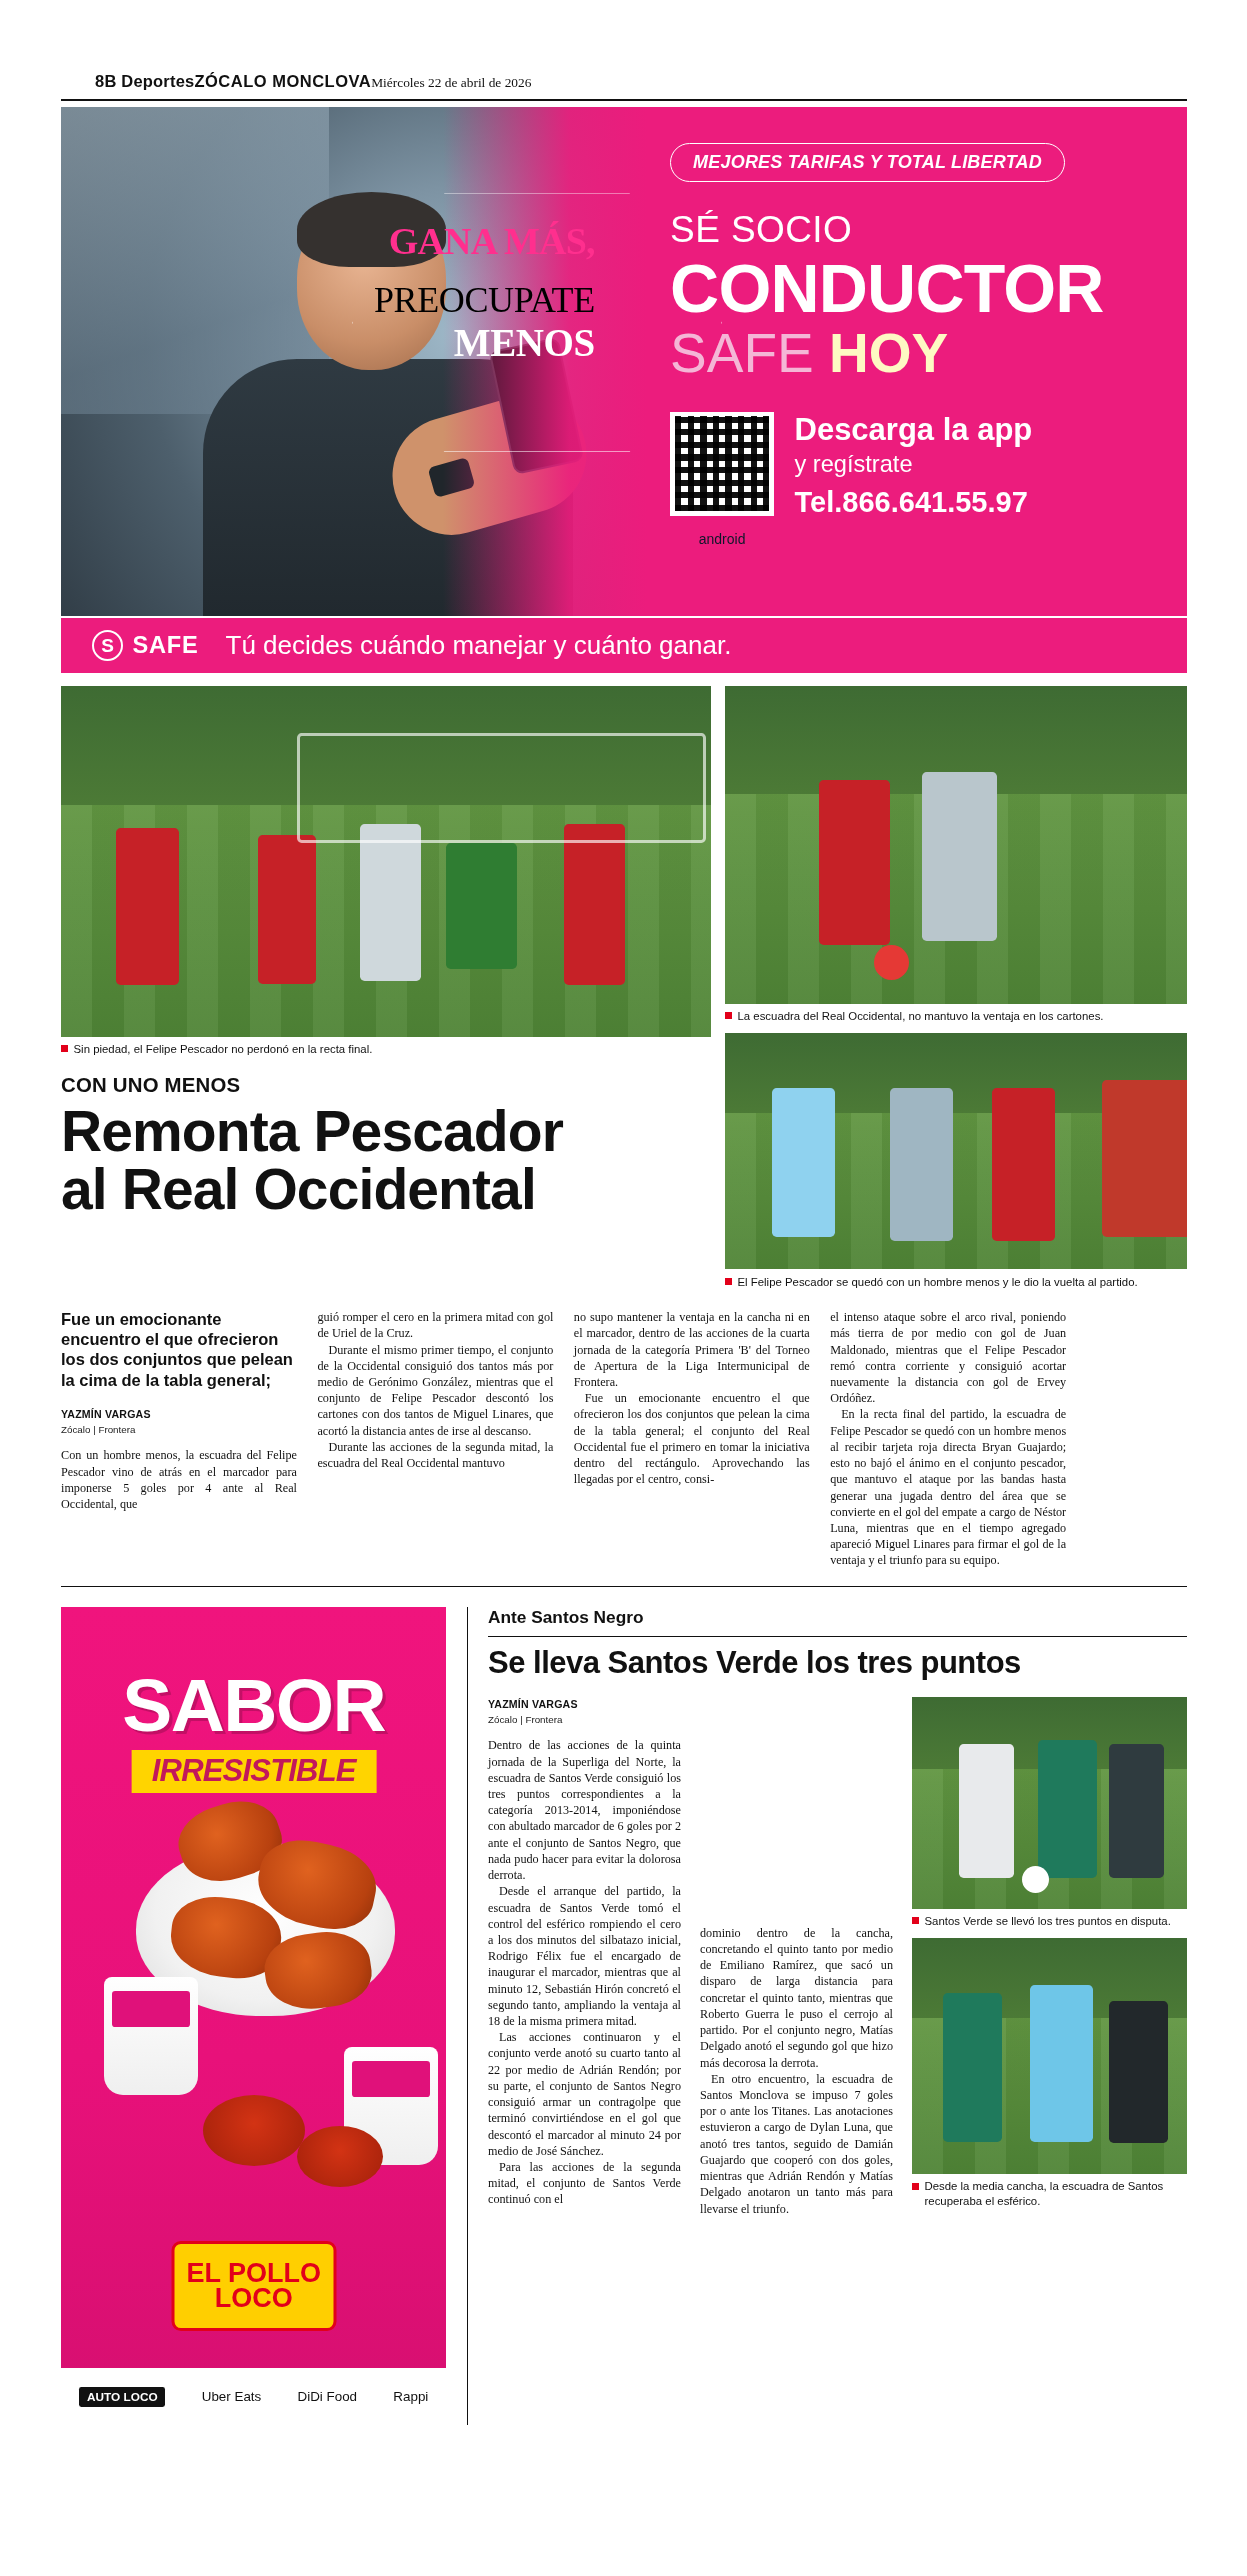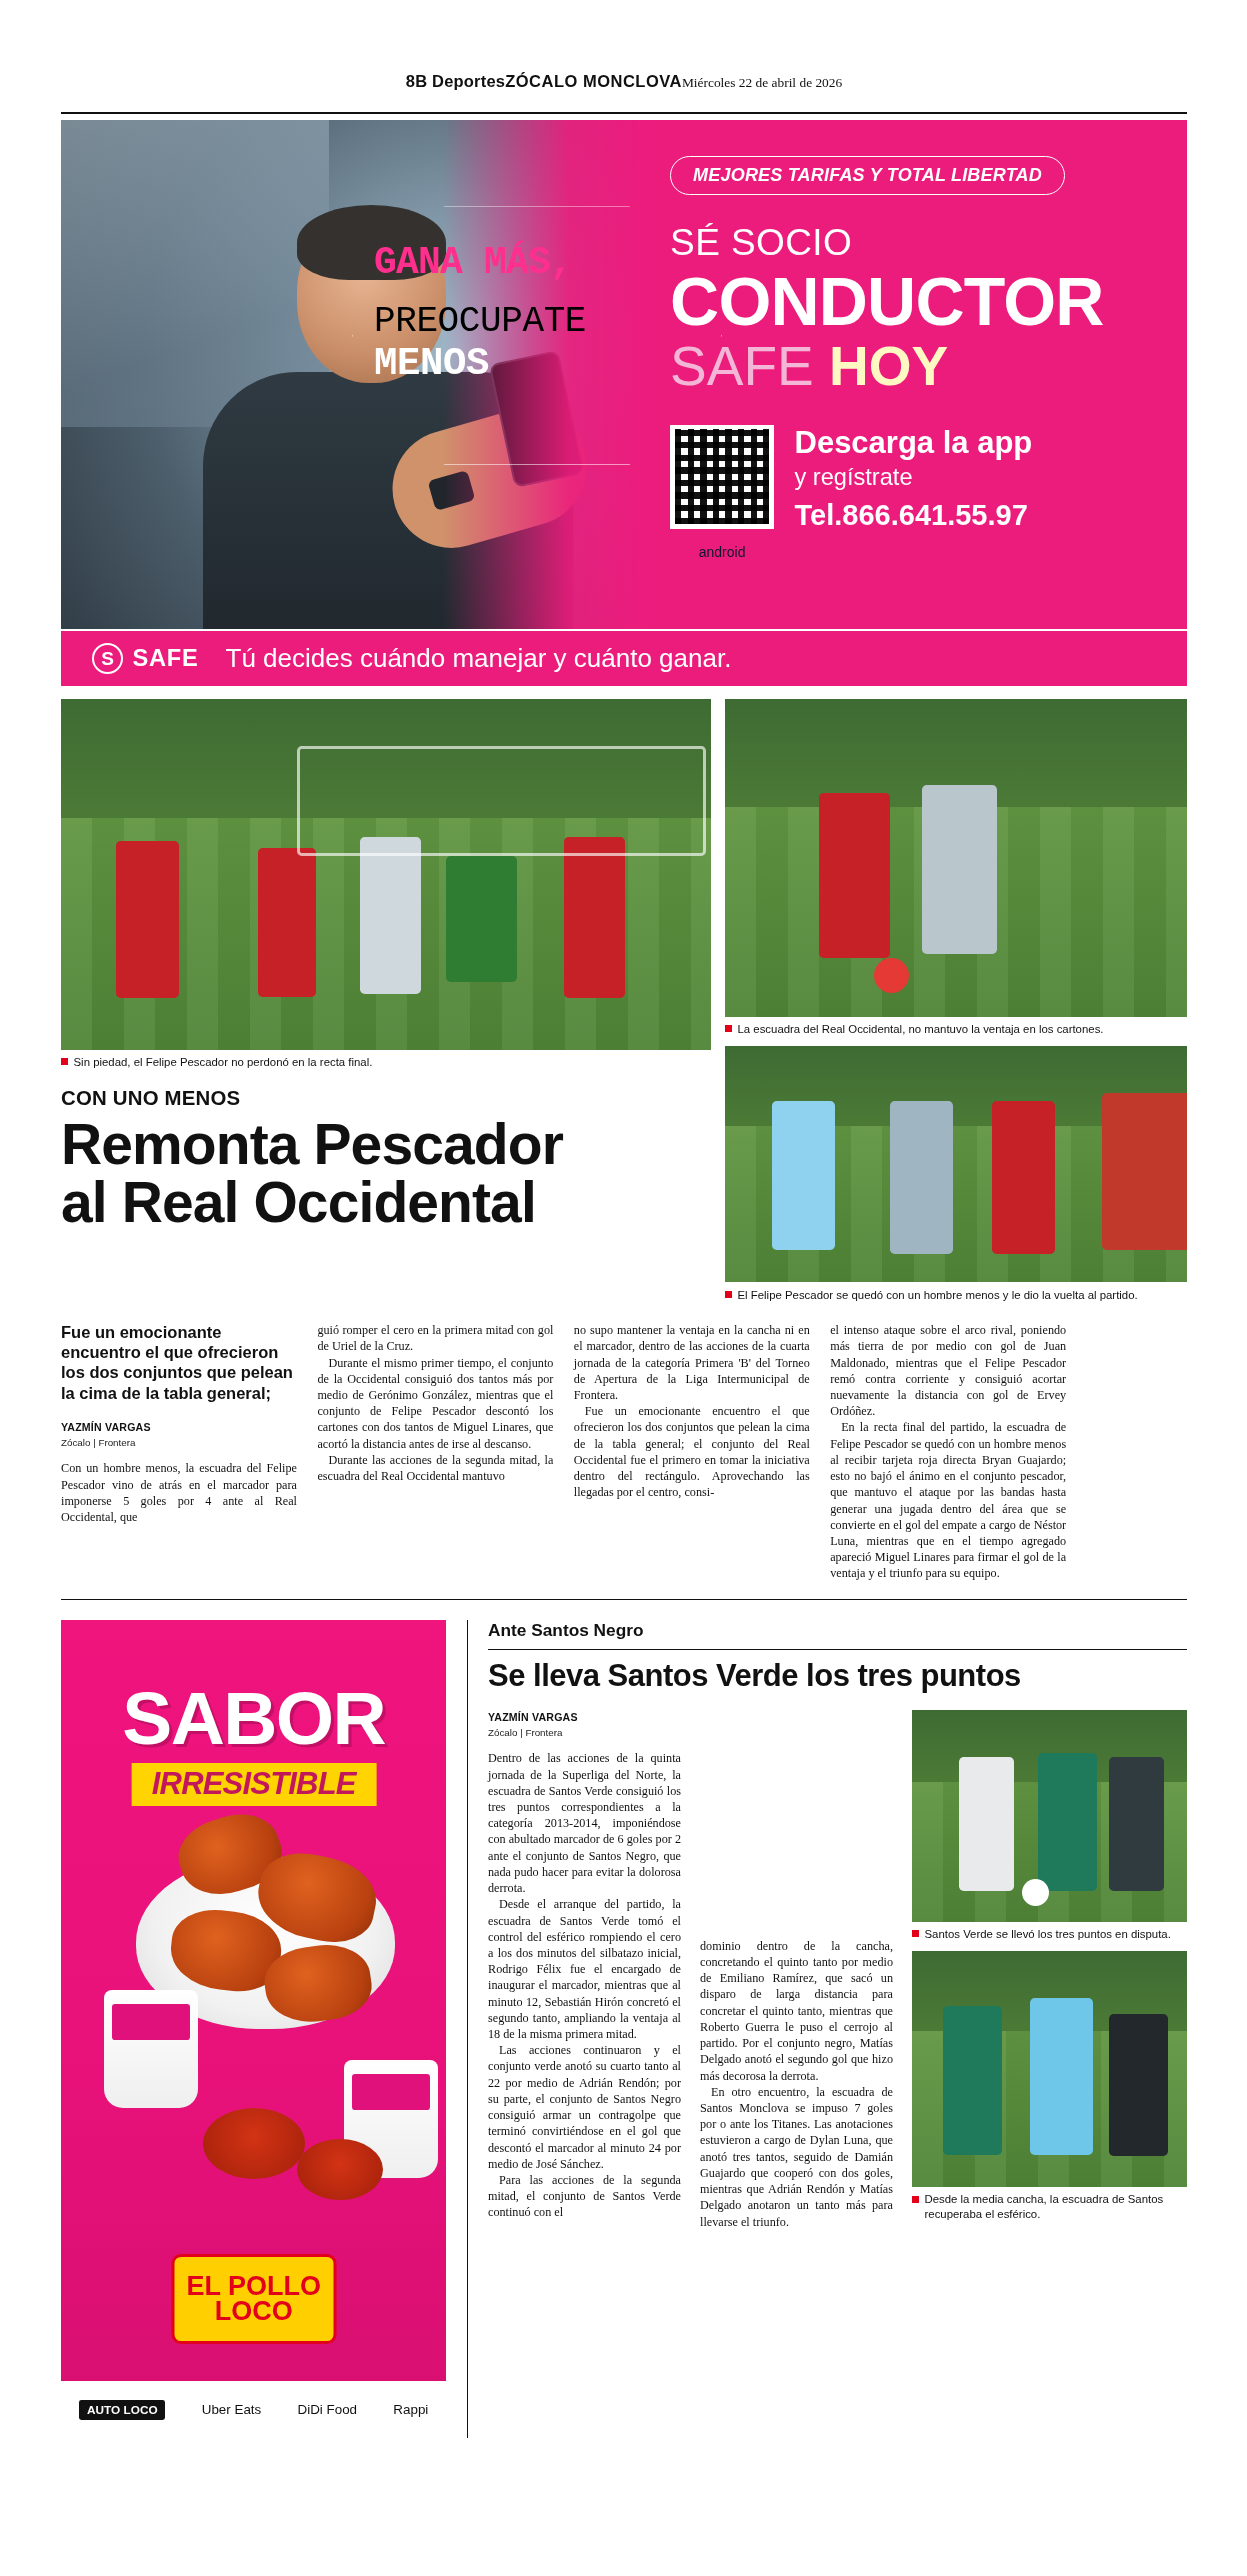--- a/index.html
+++ b/index.html
@@ -8,22 +8,22 @@
     width:1248px; height:2576px;
     background:#ffffff;
     font-family:"Liberation Serif", serif;
     color:#111;
     position:relative;
   }
   .page { width:1248px; height:2576px; position:relative; padding:0 61px; }
 
   
   .masthead {
-    display:flex; align-items:baseline; justify-content:center;
-    padding-top:72px; padding-bottom:21px;
+    display:flex; align-items:baseline; justify-content:flex-start;
+    padding-top:72px; padding-bottom:8px;margin-left:34px;
   }
   .mh-left { font-family:"Liberation Sans", sans-serif; font-weight:bold; font-size:16.5px; letter-spacing:0.2px; }
   .mh-center { font-family:"Liberation Sans", sans-serif; font-weight:bold; font-size:16.5px; letter-spacing:0.5px; }
   .mh-right { font-family:"Liberation Serif", serif; font-size:13.4px; }
   .rule-thick { border-top:2.4px solid #111; }
   .rule-thin { border-top:0.8px solid #111; }
 
   
   .ad-safe {
     position:relative; height:566px; margin-top:6.3px;
@@ -71,23 +71,23 @@
     content:""; position:absolute; right:-0.8px; top:0; width:204px; height:100%;
     background:linear-gradient(90deg, rgba(236,28,125,0) 0%, rgba(236,28,125,.92) 62%, #ec1c7d 100%);
   }
   .ad-hex {
     position:absolute; left:291px; top:86px; width:370px; height:259px;
     border:1.6px solid rgba(255,255,255,.55);
     clip-path:polygon(25% 0%, 75% 0%, 100% 50%, 75% 100%, 25% 100%, 0% 50%);
     z-index:3;
   }
   .ad-left-text{
-    position:absolute; left:313px; top:124px; z-index:4;
-    font-family:Liberation Mono, monospace; line-height:1;
-    text-align:left;
+    position:absolute; left:313px; top:115px; z-index:4;
+    font-family:Liberation Serif, serif; line-height:1;
+    text-align:right;
   }
   .ad-left-text .l1{ color:#ff2f8e; font-weight:bold; font-size:38px; letter-spacing:-0.8px;}
   .ad-left-text .l2{ color:#000000; font-weight:normal; font-size:36px; letter-spacing:-0.4px; margin-top:22px;}
   .ad-left-text .l3{ color:#ffffff; font-weight:bold; font-size:39px; letter-spacing:-0.4px; margin-top:4.7px;}
 
   .ad-right{ position:relative; flex:1; padding:36px 31px 0 23.6px; z-index:2; }
   .ad-pill{
     display:inline-block; border:1.6px solid #fff; border-radius:31px;
     padding:7.9px 22px; color:#fff; font-family:"Liberation Sans", sans-serif;
     font-weight:bold; font-style:italic; font-size:18px; letter-spacing:0.2px;

